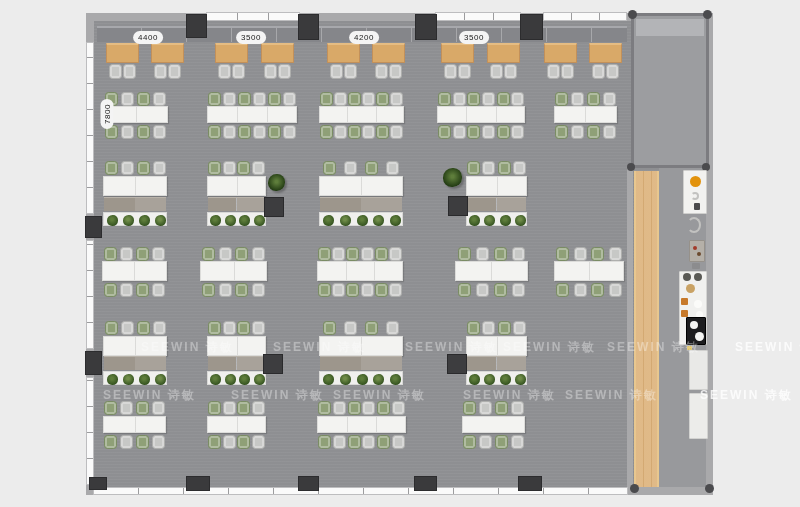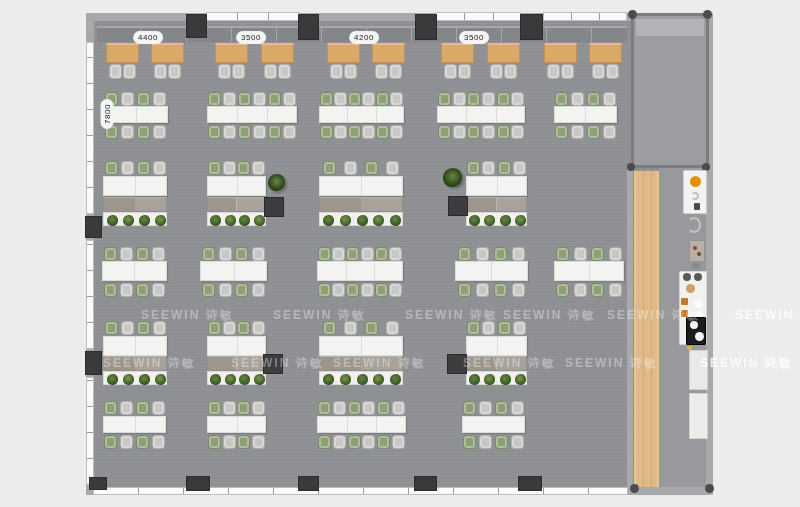--- a/index.html
+++ b/index.html
@@ -28,21 +28,21 @@
            background:linear-gradient(90deg, #9d968c 0 49.5%, rgba(255,255,255,0.35) 49.5% 50.5%, #a8a29a 50.5% 100%);}
   .planter{background:#f0f0ee;border:1px solid #d9d9d7;}
   .plant{border-radius:50% 45% 48% 46%;}
   .cabinet{background:#3d3d3f;border:1px solid #2a2a2c;}
   .counter{border-style:solid;border-width:1px;border-radius:1px;}
   .disc{border-radius:50%;}
   .ring{border-radius:50%;background:transparent;border:2px solid #c2c2c0;border-left-color:transparent;}
   .pill{background:#f4f4f4;border-radius:7px;color:#1a1a1a;font-size:8px;line-height:9px;
         padding:2px 5px;letter-spacing:0.5px;white-space:nowrap;transform:translateX(-50%);}
   .pill.vert{transform:translate(-50%,-50%) rotate(-90deg);}
-  .wm{font-weight:bold;font-size:12px;letter-spacing:2px;color:rgba(255,255,255,0.35);white-space:nowrap;}
+  .wm{font-weight:bold;font-size:12px;letter-spacing:2px;color:rgba(255,255,255,0.35);white-space:nowrap;margin-top:32px;}
   .wm.outside{color:rgba(255,255,255,0.80);}
 </style>
 </head>
 <body>
 
 <div id="canvas">
     <div class="obj floor" style="left: 93px; top: 15px; width: 620px; height: 477px; z-index: 1;"></div>
     <div class="obj corridor" style="left: 659px; top: 168px; width: 47px; height: 319px; z-index: 2;"></div>
     <div class="obj wall" style="left: 86px; top: 13px; width: 627px; height: 8px; z-index: 3;"></div>
     <div class="obj wall" style="left: 86px; top: 13px; width: 8px; height: 482px; z-index: 3;"></div>

